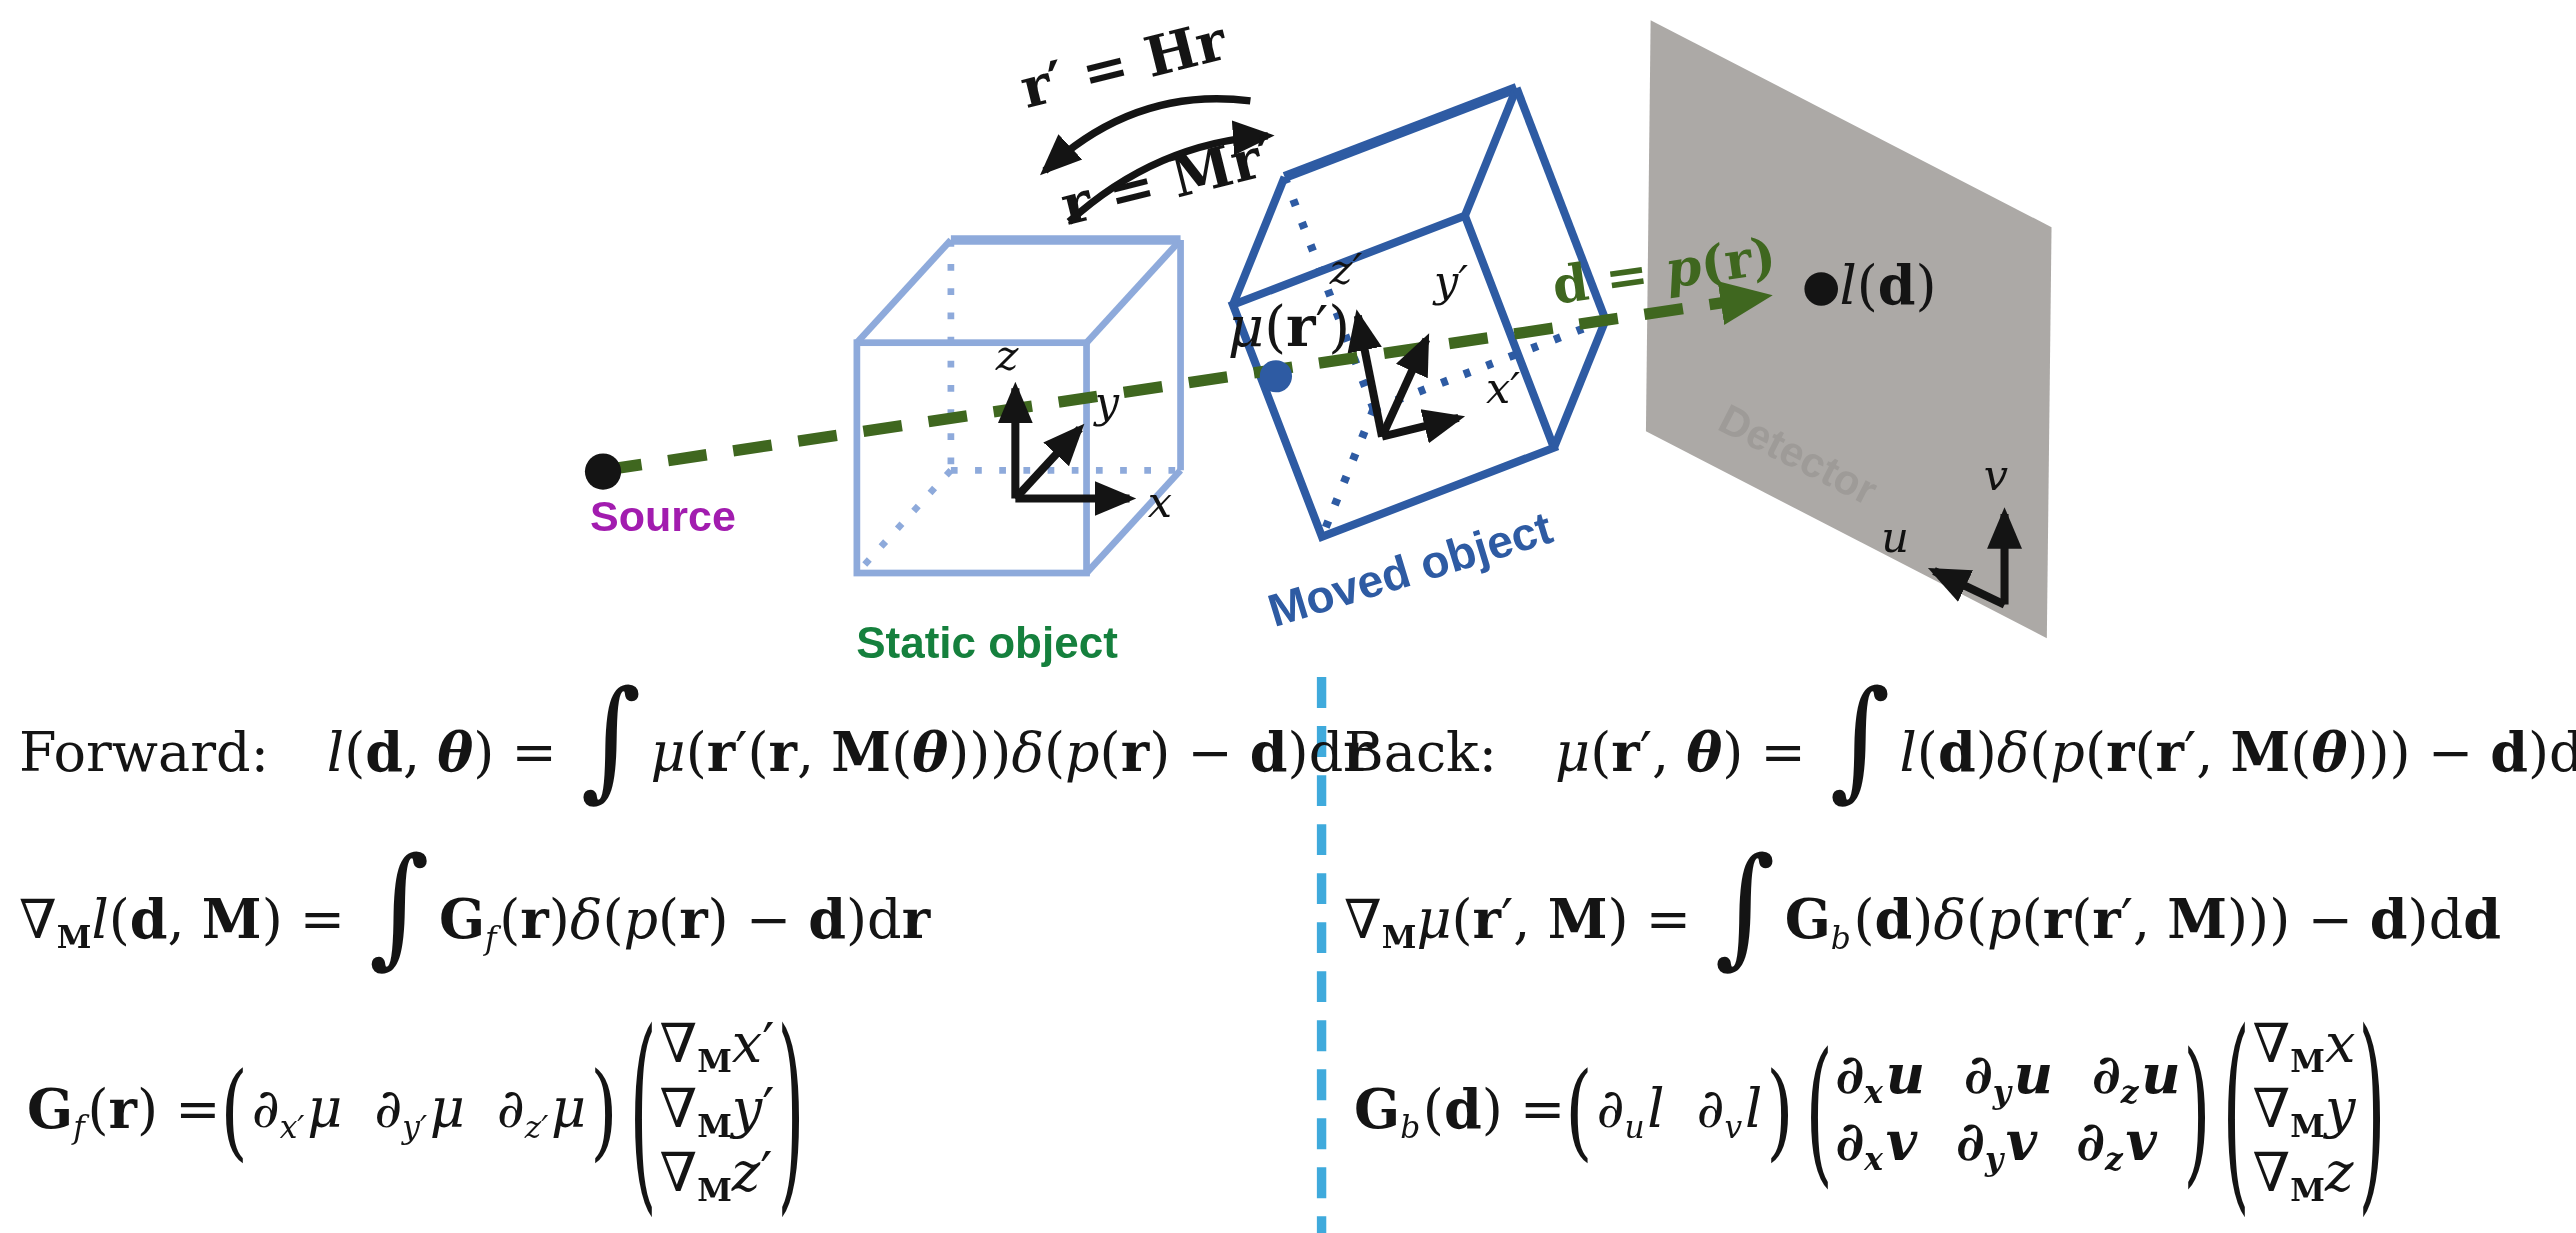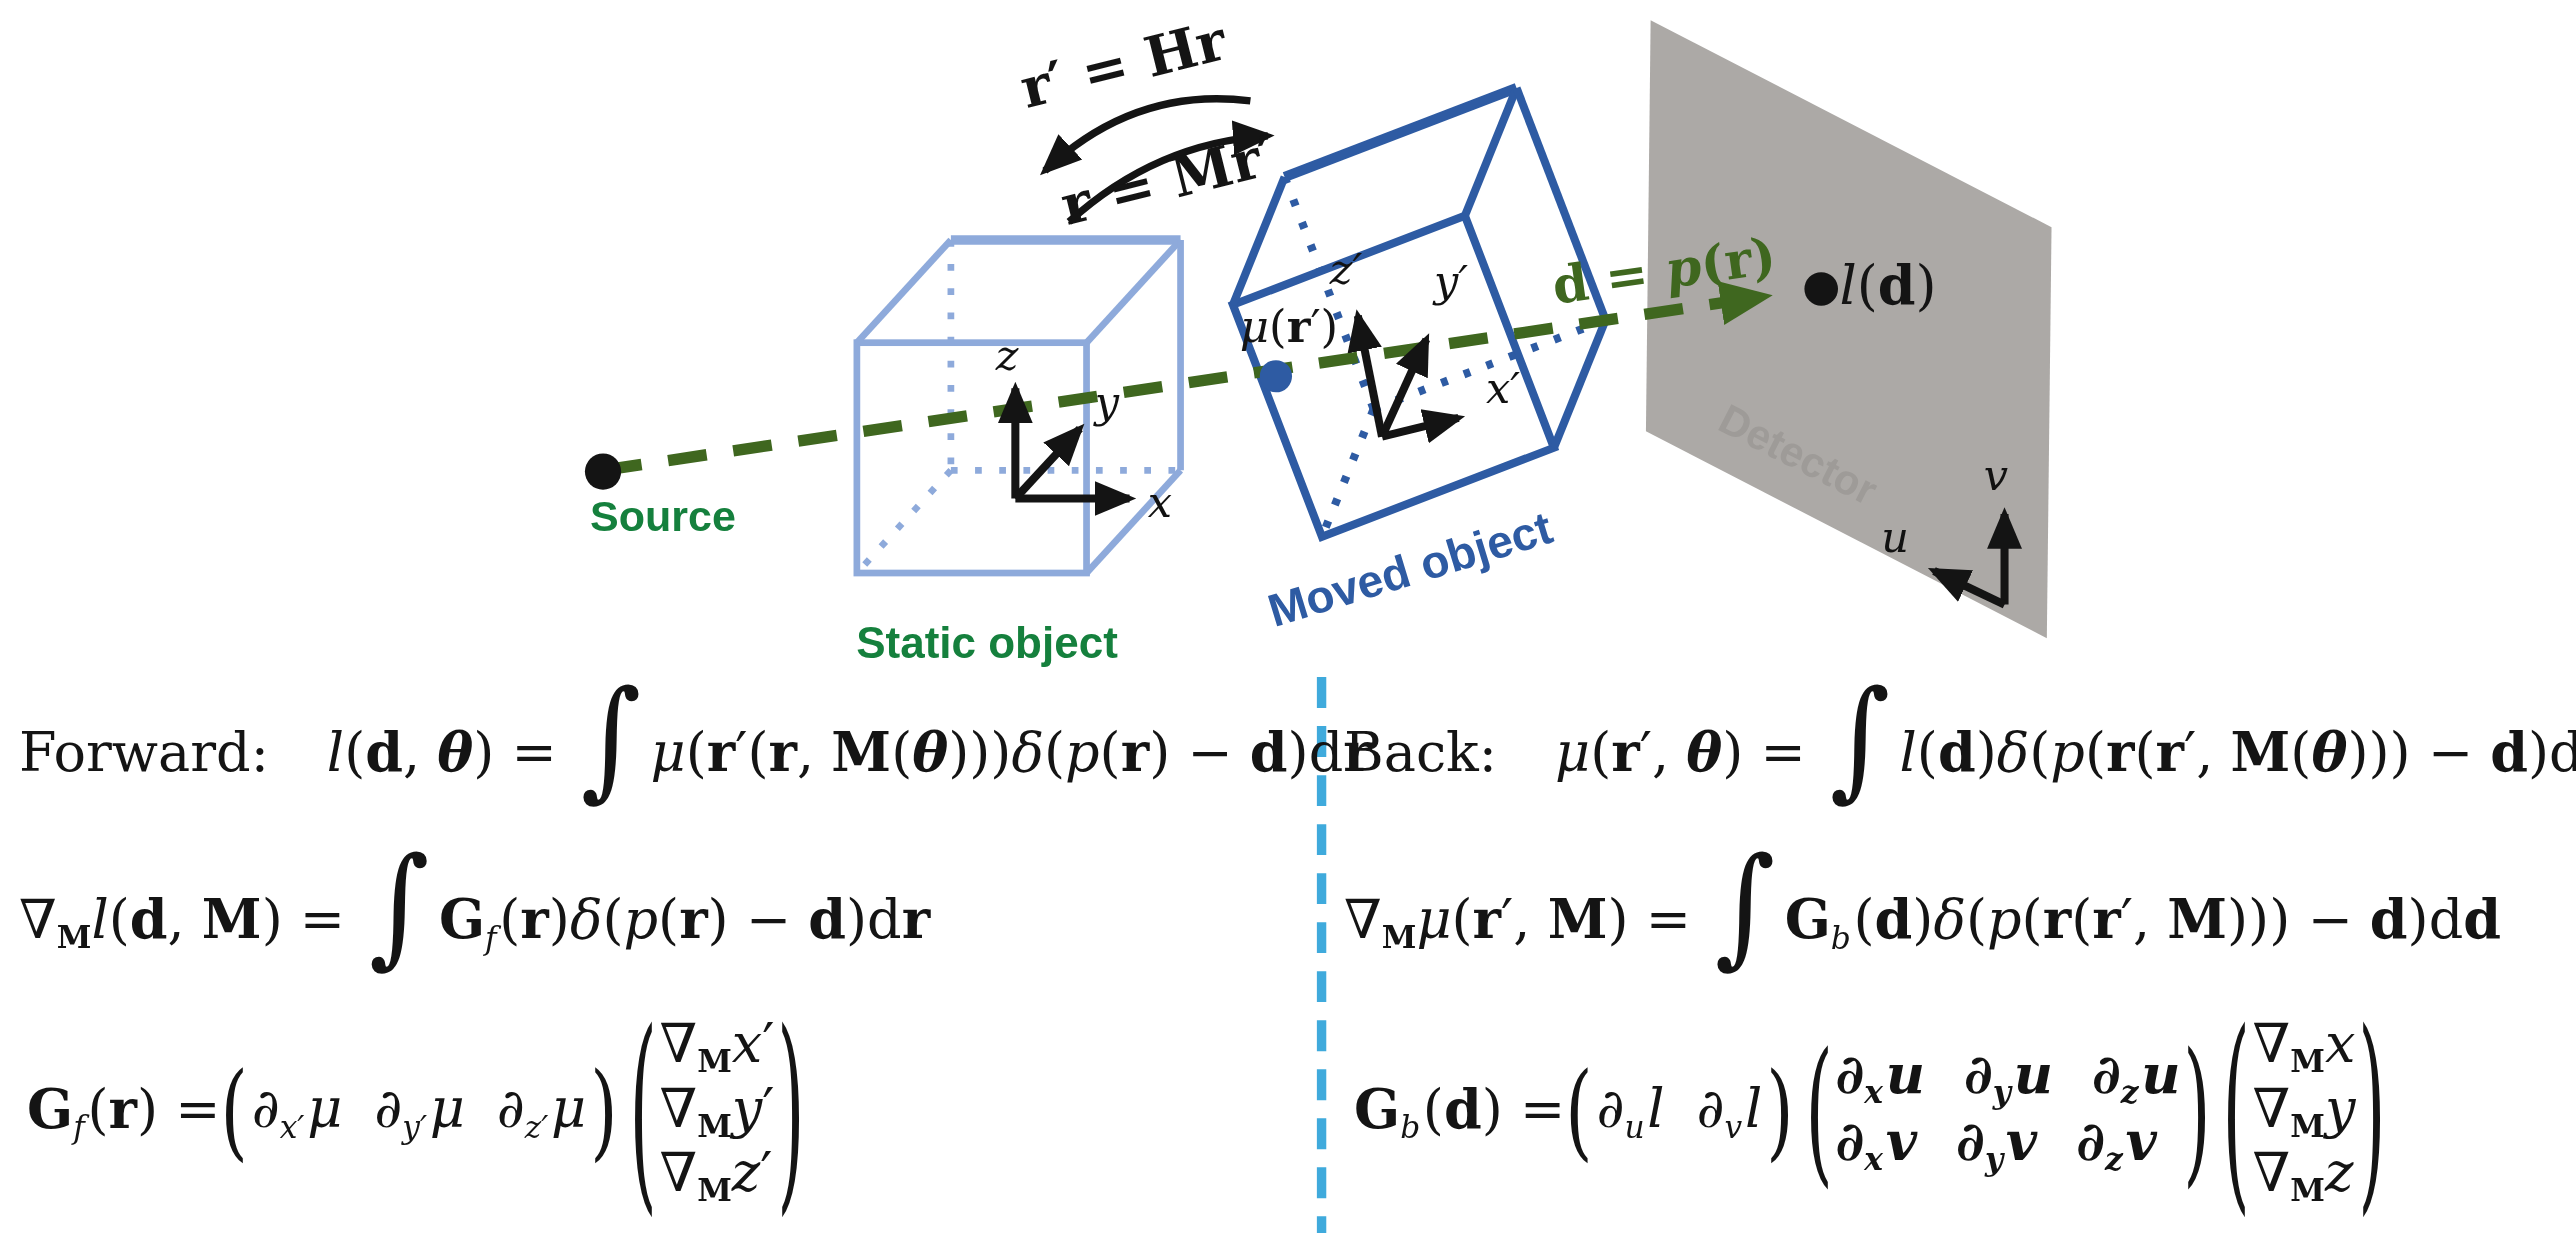--- a/index.html
+++ b/index.html
@@ -102,35 +102,35 @@
       <path d="M1862,150 Q1690,128 1556,254" marker-end="url(#ahB)"></path>
       <path d="M1592,330 Q1722,212 1888,202" marker-end="url(#ahB)"></path>
     </g>
 
     <line x1="1968" y1="1008" x2="1968" y2="1837" stroke="#3FAADC" stroke-width="14" stroke-dasharray="46 27"></line>
   </svg>
 
   <div class="lbl serifbold" style="left:1123px;top:64px;transform:translate(-50%,-50%) rotate(-14deg);font-size:55px;">r′ = Hr</div>
   <div class="lbl serifbold" style="left:1168px;top:180px;transform:translate(-50%,-50%) rotate(-14deg);font-size:55px;">r = Mr′</div>
 
-  <div class="lbl sansbold" style="left:663px;top:516px;font-size:43px;color:#15803d;">Source</div>
+  <div class="lbl sansbold" style="left:663px;top:516px;font-size:43px;color:#a21caf;">Source</div>
   <div class="lbl sansbold" style="left:987px;top:643px;font-size:44px;color:#15803d;">Static object</div>
   <div class="lbl sansbold" style="left:1410px;top:569px;transform:translate(-50%,-50%) rotate(-17deg);font-size:46px;color:#2E5BA3;">Moved object</div>
   <div class="lbl sansbold" style="left:1798px;top:455px;transform:translate(-50%,-50%) rotate(27deg);font-size:42px;color:#9E9B98;">Detector</div>
 
   <div class="lbl axis" style="left:1007px;top:355px;">z</div>
   <div class="lbl axis" style="left:1107px;top:402px;">y</div>
   <div class="lbl axis" style="left:1160px;top:502px;">x</div>
   <div class="lbl axis" style="left:1346px;top:269px;">z′</div>
   <div class="lbl axis" style="left:1451px;top:281px;">y′</div>
   <div class="lbl axis" style="left:1503px;top:388px;">x′</div>
   <div class="lbl axis" style="left:1996px;top:475px;">v</div>
   <div class="lbl axis" style="left:1895px;top:537px;">u</div>
 
-  <div class="lbl tok" style="left:1289px;top:326px;font-size:45px;"><span class="tk-it">μ</span><span class="tk-rm">(</span><span class="tk-bf">r</span><span class="tk-rm">′)</span></div>
+  <div class="lbl tok" style="left:1289px;top:326px;font-size:56px;"><span class="tk-it">μ</span><span class="tk-rm">(</span><span class="tk-bf">r</span><span class="tk-rm">′)</span></div>
   <div class="lbl tok" style="left:1664px;top:271px;transform:translate(-50%,-50%) rotate(-8deg);font-size:51px;font-weight:bold;color:#3F671F;"><span class="tk-bf">d</span><span class="tk-rm"> = </span><span class="tk-it">p</span><span class="tk-rm">(</span><span class="tk-bf">r</span><span class="tk-rm">)</span></div>
   <div class="lbl tok" style="left:1888px;top:285px;font-size:54px;"><span class="tk-it">l</span><span class="tk-rm">(</span><span class="tk-bf">d</span><span class="tk-rm">)</span></div>
 
   <div class="eq" style="left:19px;top:695px;height:114px;">
     <span class="eq-label">Forward:</span>
     <span><span class="tk-it">l</span><span class="tk-rm">(</span><span class="tk-bf">d</span><span class="tk-rm">, </span><span class="tk-bfit">θ</span><span class="tk-rm">) = </span><span class="tk-int">∫</span><span class="tk-it">μ</span><span class="tk-rm">(</span><span class="tk-bf">r</span><span class="tk-rm">′(</span><span class="tk-bf">r</span><span class="tk-rm">, </span><span class="tk-bf">M</span><span class="tk-rm">(</span><span class="tk-bfit">θ</span><span class="tk-rm">)))</span><span class="tk-it">δ</span><span class="tk-rm">(</span><span class="tk-it">p</span><span class="tk-rm">(</span><span class="tk-bf">r</span><span class="tk-rm">) − </span><span class="tk-bf">d</span><span class="tk-rm">)</span><span class="tk-rm">d</span><span class="tk-bf">r</span></span>
   </div>
 
   <div class="eq" style="left:19px;top:866px;height:111px;">
     <span><span class="tk-rm">∇</span><span class="tk-subbf">M</span><span class="tk-it">l</span><span class="tk-rm">(</span><span class="tk-bf">d</span><span class="tk-rm">, </span><span class="tk-bf">M</span><span class="tk-rm">) = </span><span class="tk-int">∫</span><span class="tk-bf">G</span><span class="tk-subit">f</span><span class="tk-rm">(</span><span class="tk-bf">r</span><span class="tk-rm">)</span><span class="tk-it">δ</span><span class="tk-rm">(</span><span class="tk-it">p</span><span class="tk-rm">(</span><span class="tk-bf">r</span><span class="tk-rm">) − </span><span class="tk-bf">d</span><span class="tk-rm">)</span><span class="tk-rm">d</span><span class="tk-bf">r</span></span>

